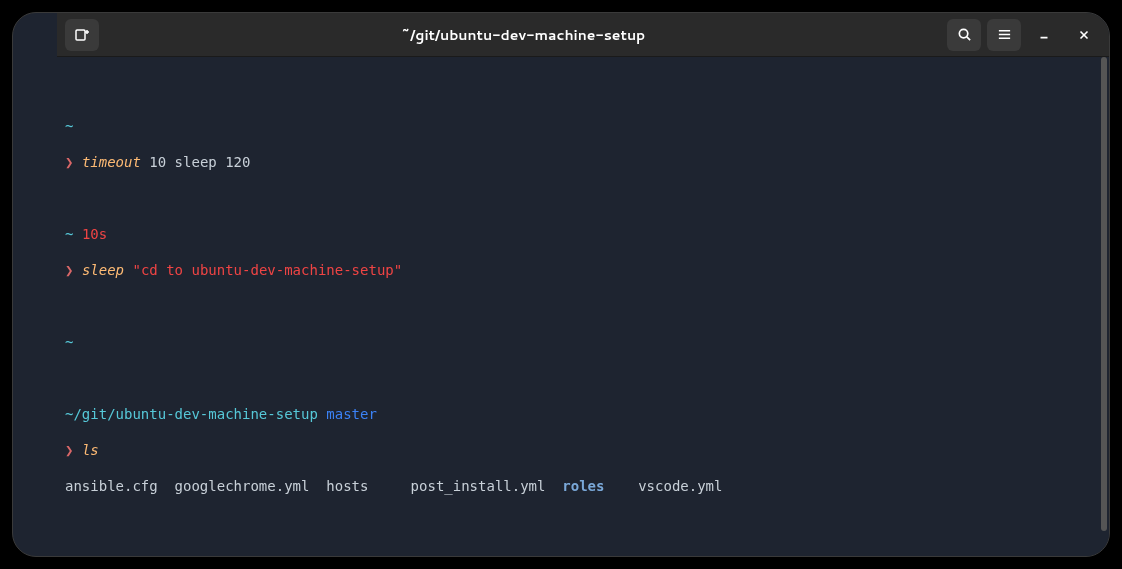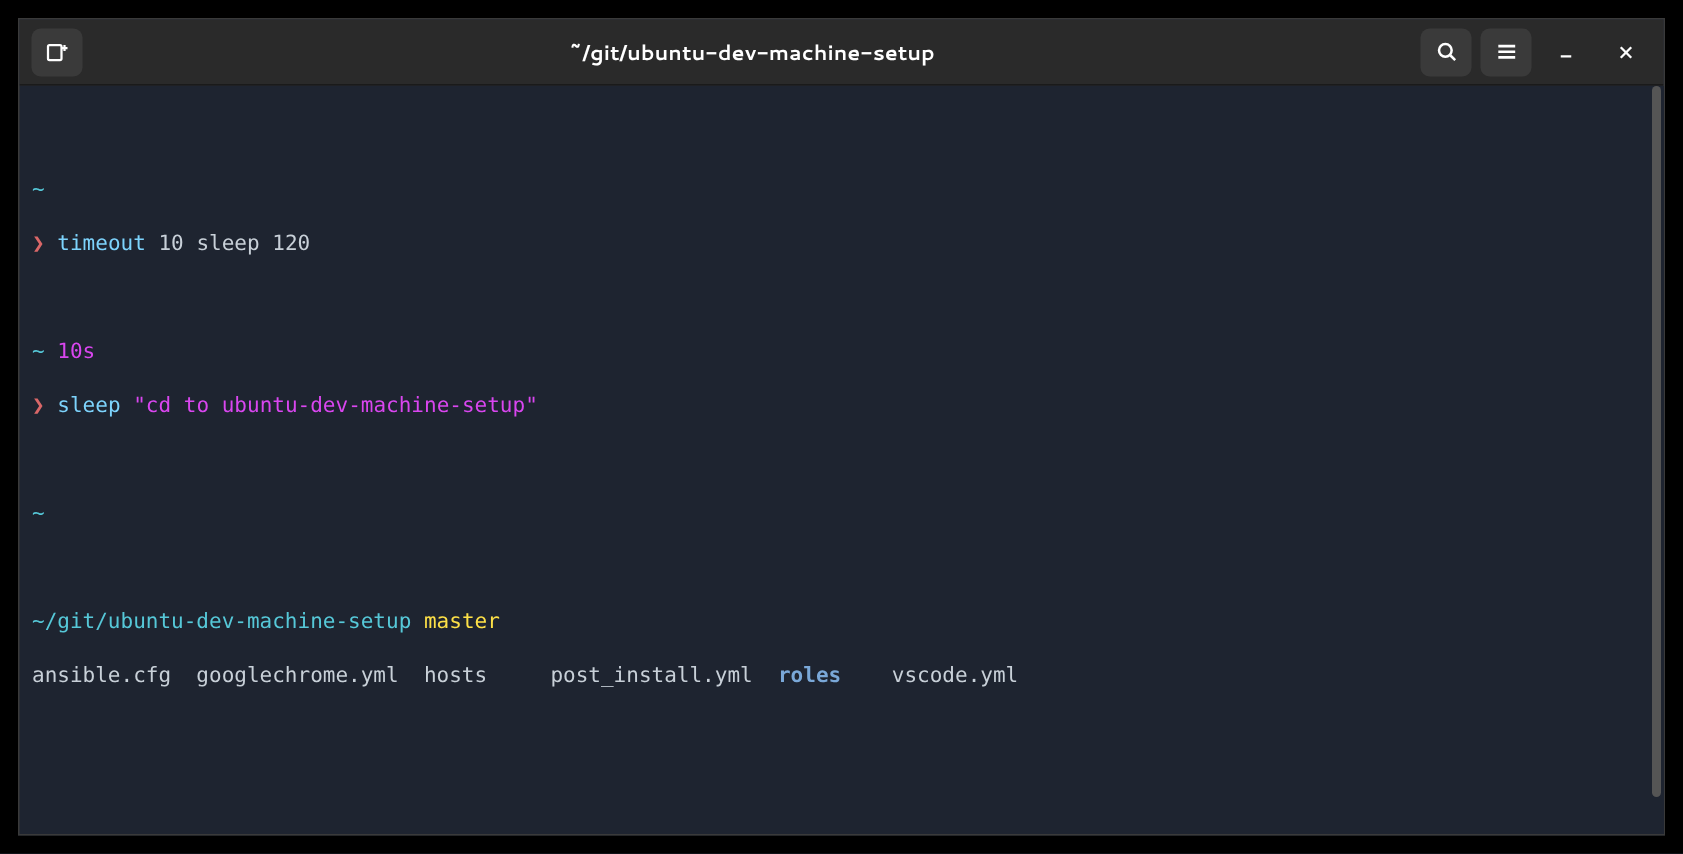--- a/index.html
+++ b/index.html
@@ -12,25 +12,26 @@
       font-family: 'Cantarell', 'Ubuntu', sans-serif;
       width: 1122px;
       height: 569px;
       position: relative;
       padding: 12px;
     }
     .window {
       width: 100%;
       height: 100%;
       background: #1e2430;
-      border-radius: 0;
+      border-radius: 24px;
       overflow: hidden;
       display: flex;
       flex-direction: column;
       border: 1px solid #3a3a3a;
+      padding-left: 44px;
     }
     .titlebar {
       height: 44px;
       background: #2a2a2a;
       display: flex;
       align-items: center;
       padding: 0 8px;
       border-bottom: 1px solid #1a1a1a;
     }
     .titlebar-left {
@@ -97,25 +98,25 @@
     .scrollbar-thumb {
       position: absolute;
       right: 2px;
       top: 0;
       width: 6px;
       height: 95%;
       background: #555;
       border-radius: 3px;
     }
     .cyan { color: #56c8d8; }
-    .green { color: #7dd3fc; }
-    .yellow { color: #d946ef; }
+    .green { color: #fdba74; font-style: italic; }
+    .yellow { color: #ef4444; }
     .red { color: #d96768; }
     .path-underline { text-decoration: underline; }
-    .dimcyan { color: #fde047; }
+    .dimcyan { color: #3b82f6; }
     .bold-blue { color: #7aa8d8; font-weight: bold; }
   </style>
 </head>
 <body>
 
 <div class="window">
   <div class="titlebar">
     <div class="titlebar-left">
       <button class="titlebar-btn">
         <svg width="16" height="16" viewBox="0 0 16 16" fill="none" stroke="#fff" stroke-width="1.5">
@@ -160,20 +161,21 @@
 </div>
 <div><span class="cyan">~</span></div>
 <div><span class="red">❯</span> <span class="green">timeout</span><span> 10 sleep 120</span></div>
 <div>&nbsp;</div>
 <div><span class="cyan">~</span> <span class="yellow">10s</span></div>
 <div><span class="red">❯</span> <span class="green">sleep</span><span> </span><span class="yellow">"cd to ubuntu-dev-machine-setup"</span></div>
 <div>&nbsp;</div>
 <div><span class="cyan">~</span></div>
 <div>&nbsp;</div>
 <div><span class="cyan">~/git/ubuntu-dev-machine-setup</span><span class="dimcyan"> master</span></div>
+<div><span class="red">❯</span> <span class="green">ls</span></div>
 <div><span>ansible.cfg  </span><span>googlechrome.yml  </span><span>hosts     </span><span>post_install.yml  </span><span class="bold-blue">roles</span><span>    </span><span>vscode.yml</span></div>
 
 
 
 
 
 
 
 
 

